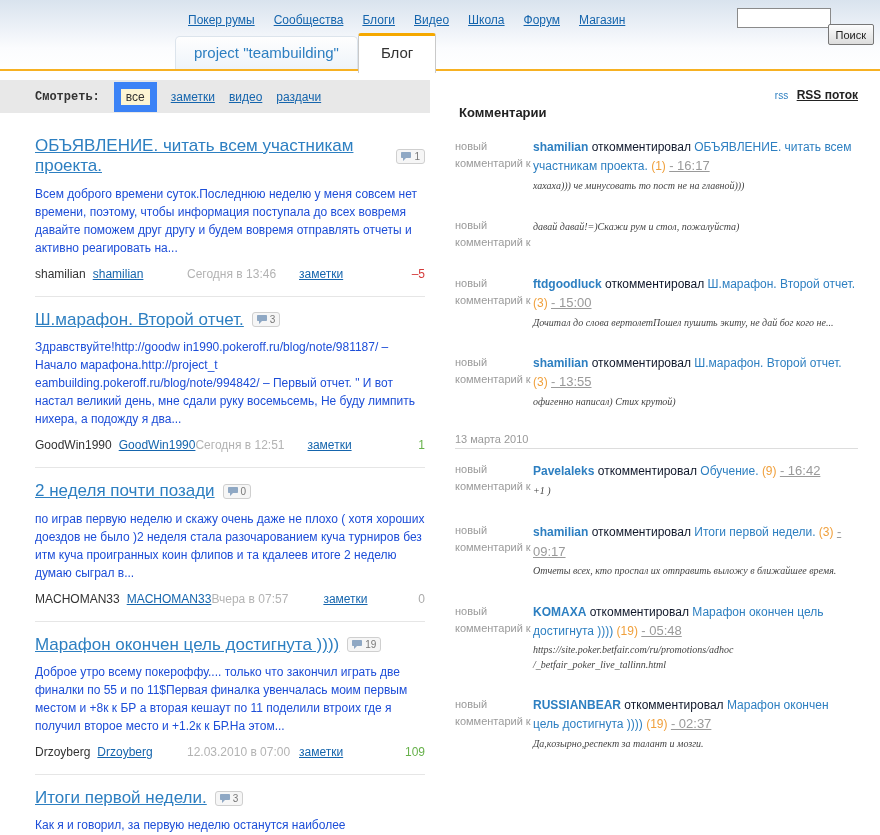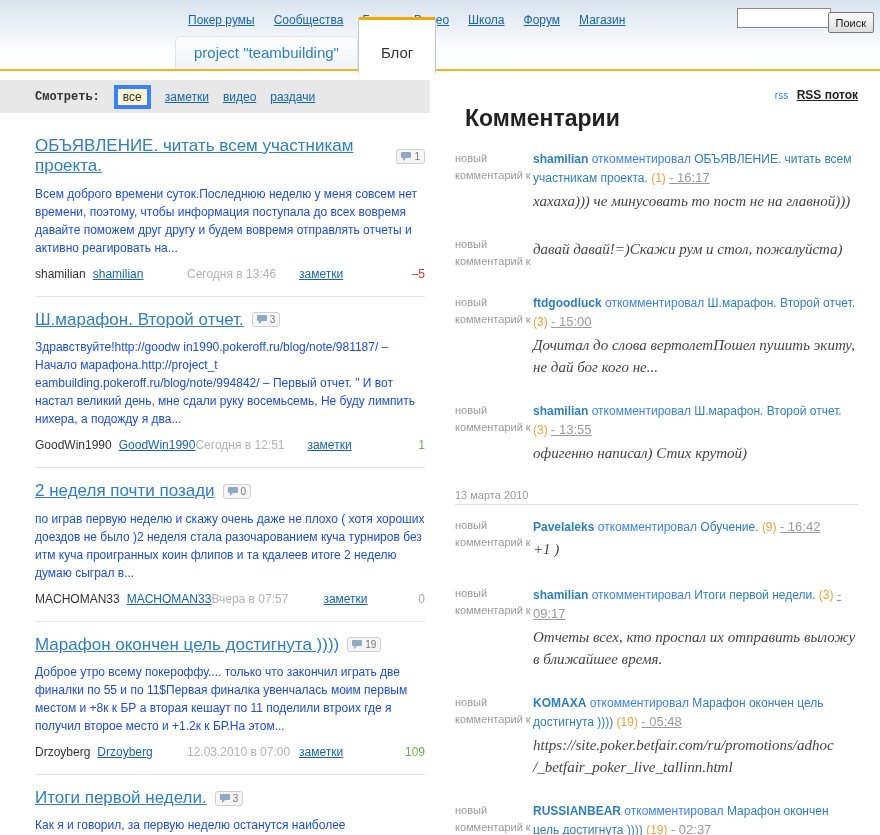--- a/index.html
+++ b/index.html
@@ -6,39 +6,39 @@
   html,body { background:#fff; }
   body { font-family:"Liberation Sans", sans-serif; color:#333; }
   .page { position:relative; width:880px; height:835px; overflow:hidden; background:#fff; }
 
   
   .header { position:relative; height:71px; background:linear-gradient(#d9e3ee, #fbfcfe 70%, #fff); border-bottom:2px solid #f7b122; }
   .topnav { position:absolute; top:13px; left:188px; display:flex; gap:19px; }
   .topnav a { font-size:12px; color:#1565ad; text-decoration:underline; cursor:pointer; white-space:nowrap; }
   .searchbox { position:absolute; top:8px; right:49px; }
   .searchbox input { width:94px; height:20px; border:1px solid #8a8a8a; background:#fff; font-size:12px; padding:0 4px; }
-  .search-btn { position:absolute; top:12px; right:6px; height:21px; font-size:11px; padding:0 7px;
+  .search-btn { position:absolute; top:24px; right:6px; height:21px; font-size:11px; padding:0 7px;
     background:linear-gradient(#fdfdfd,#dcdcdc); border:1px solid #777; border-radius:2px; color:#222; cursor:pointer; }
 
   .tabs { position:absolute; left:175px; bottom:-2px; display:flex; align-items:flex-end; z-index:3; }
   .tab { cursor:pointer; white-space:nowrap; }
   .tab.inactive { background:linear-gradient(#fefefe,#eef4fa); border:1px solid #dce4ec; border-bottom:none;
     border-radius:5px 5px 0 0; color:#2d7fc1; font-size:15px; padding:7px 18px 8px; margin-bottom:2px; }
   .tab.active { background:#fff; border:1px solid #c9c9c9; border-bottom:none; border-top:3px solid #f5a800;
-    border-radius:3px 3px 0 0; color:#333; font-size:15px; padding:24px 22px 12px; position:relative; top:2px; }
+    border-radius:3px 3px 0 0; color:#333; font-size:15px; padding:8px 22px 12px; position:relative; top:2px; }
 
   
   .main { display:flex; align-items:flex-start; }
   .col-left { width:430px; flex:0 0 430px; }
   .col-right { flex:1; padding:14px 22px 0 25px; }
 
   
   .filterbar { margin-top:9px; background:#e8e8e8; height:33px; display:flex; align-items:center; padding-left:35px; gap:14px; }
   .filterbar .flabel { font-size:12px; font-weight:bold; color:#333;font-family:Liberation Mono, monospace; }
-  .chip-active { font-size:12px; color:#333; background:#fdf5d3; border:4px solid #3b82f6; padding:1px 5px; cursor:pointer; }
+  .chip-active { font-size:12px; color:#333; background:#fdf5d3; border:7px solid #3b82f6; padding:1px 5px; cursor:pointer; }
   .filterbar a { font-size:12px; color:#1565ad; text-decoration:underline; cursor:pointer; }
 
   
   .posts { padding:10px 5px 0 35px; }
   .post { padding:13px 0 15px; border-bottom:1px solid #e6e6e6; }
   .post:last-child { border-bottom:none; }
   .post-title-row { display:flex; align-items:center; gap:8px; }
   .post-title { font-size:17px; color:#2d7fc1; text-decoration:underline; cursor:pointer; line-height:1.2; }
   .badge { display:inline-flex; align-items:center; gap:3px; background:#f6f6f6; border:1px solid #cfcfcf;
     border-radius:3px; padding:1px 4px; font-size:10px; color:#777; cursor:pointer; flex:0 0 auto; }
@@ -52,32 +52,32 @@
   .pm-cat { flex:1; }
   .pm-cat a { color:#1565ad; text-decoration:underline; cursor:pointer; }
   .rating.pos { color:#67b14b; }
   .rating.neg { color:#d43a3a; }
   .rating.zero { color:#aaa; }
 
   
   .rss-row { text-align:right; margin-bottom:2px; }
   .rss-small { font-size:10px; color:#2d7fc1; margin-right:4px; cursor:pointer; }
   .rss-link { font-size:12px; color:#222; font-weight:bold; text-decoration:underline; cursor:pointer; }
-  .comments-title { font-size:23px; font-weight:bold; color:#222; margin:2px 10px 18px; }
+  .comments-title { font-size:13px; font-weight:bold; color:#222; margin:2px 4px 18px; }
 
   .citem { display:flex; margin-bottom:24px; }
   .cgutter { flex:0 0 78px; font-size:11px; color:#9a9a9a; line-height:1.55; }
   .cbody { flex:1; }
   .cline { font-size:12px; line-height:1.5; }
   .cline .cuser { color:#2d7fc1; font-weight:bold; cursor:pointer; }
-  .cline .cverb { color:#3b82f6; }
+  .cline .cverb { color:#0f172a; }
   .cline .cpost { color:#2d7fc1; cursor:pointer; }
   .cline .ccount { color:#f0a03c; }
   .cline .ctime { color:#9a9a9a; font-size:13px;text-decoration:underline; }
-  .ctext { font-family:"Liberation Serif", serif; font-style:italic; font-size:15px; color:#444; margin-top:3px; line-height:1.45; word-break:break-word; }
+  .ctext { font-family:"Liberation Serif", serif; font-style:italic; font-size:10px; color:#444; margin-top:3px; line-height:1.45; word-break:break-word; }
 
   .cdate { font-size:11px; color:#999; border-bottom:1px solid #ddd; padding-bottom:3px; margin:4px 0 12px; }
 </style>
 </head>
 <body>
 
 <div class="page">
 
   <div class="header">
     <div class="topnav">

